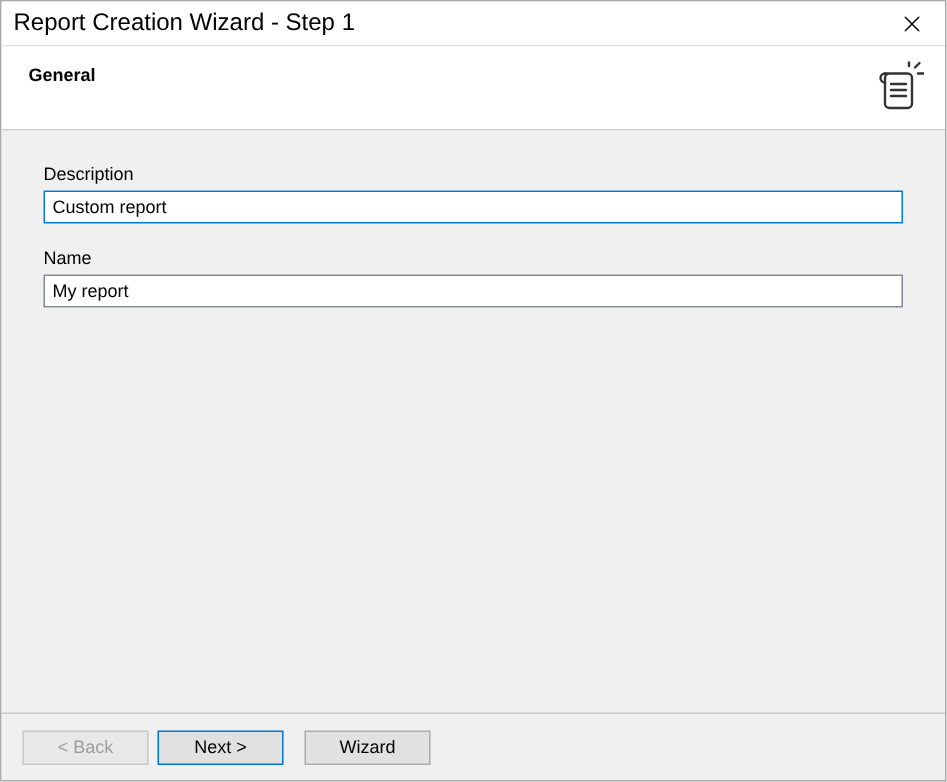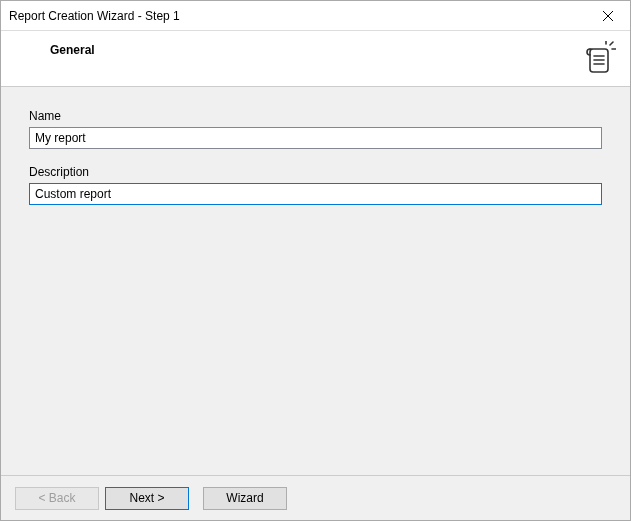--- a/index.html
+++ b/index.html
@@ -15,42 +15,42 @@
     .titlebar {
       display: flex;
       align-items: center;
       justify-content: space-between;
       height: 30px;
       padding: 0 0 0 8px;
       background: #fff;
       border-bottom: 1px solid #ddd;
     }
     .titlebar-title {
-      font-size: 12px;
+      font-size: 16px;
       color: #000;
     }
     .titlebar-close {
       width: 45px;
       height: 30px;
       display: flex;
       align-items: center;
       justify-content: center;
       cursor: pointer;
     }
     .titlebar-close svg { width: 10px; height: 10px; }
     .header {
       display: flex;
       justify-content: space-between;
       align-items: flex-start;
       background: #fff;
       padding: 10px 14px 12px 18px;
       border-bottom: 1px solid #ccc;
       height: 56px;
     }
-    .header-text { padding-top: 2px; margin-left: 31px; }
+    .header-text { padding-top: 2px; }
     .header-title {
       font-weight: bold;
       font-size: 12px;
       color: #000;
     }
     .header-desc {
       font-size: 12px;
       color: #000;
       margin-left: 22px;
       margin-top: 2px;
@@ -146,26 +146,26 @@
         <line x1="30" y1="4" x2="33" y2="1"></line>
         <line x1="32" y1="8" x2="36" y2="8"></line>
         <line x1="26" y1="3" x2="26" y2="0"></line>
       </g>
     </svg>
   </div>
 </div>
 
 <div class="content">
   <div class="field-group">
+    <label class="field-label">Description</label>
+    <input type="text" class="field-input focused" value="Custom report" style="">
+  </div>
+  <div class="field-group">
     <label class="field-label">Name</label>
     <input type="text" class="field-input" value="My report" style="">
-  </div>
-  <div class="field-group">
-    <label class="field-label">Description</label>
-    <input type="text" class="field-input focused" value="Custom report" style="">
   </div>
 </div>
 
 <div class="footer">
   <button class="btn" disabled="">&lt; Back</button>
   <button class="btn primary">Next &gt;</button>
   <button class="btn cancel">Wizard</button>
 </div>
 
 </body></html>

